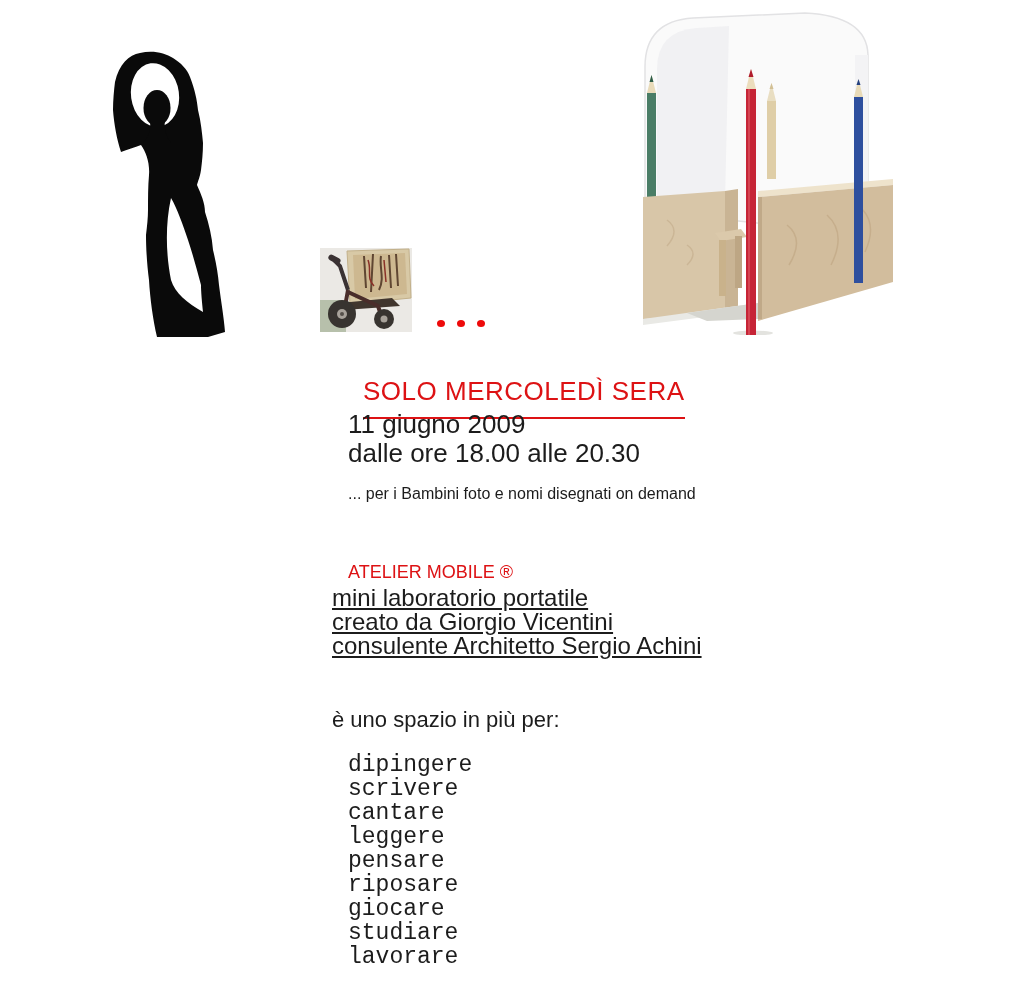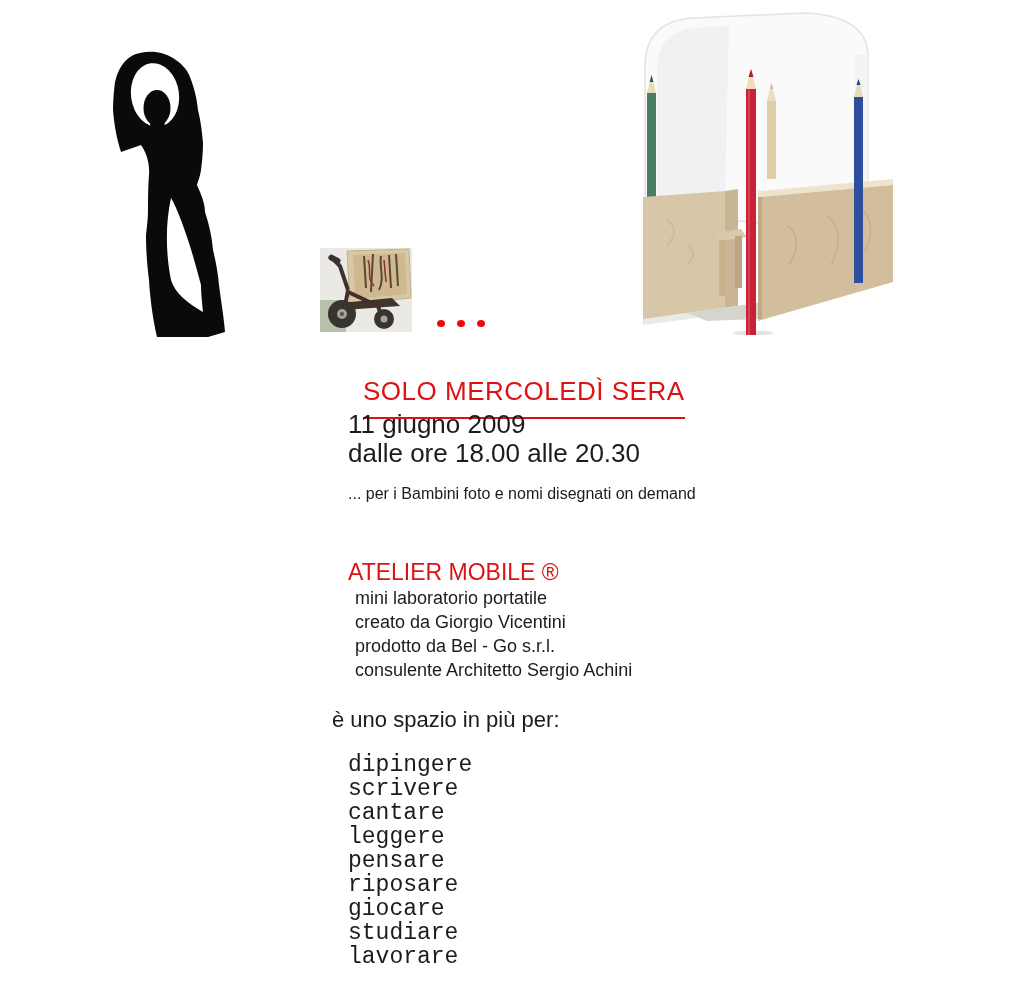--- a/index.html
+++ b/index.html
@@ -21,22 +21,22 @@
   .abs{position:absolute;}
   .event-title{
     left:348px;top:378px;font-size:26px;line-height:26px;letter-spacing:.5px;
     color:var(--accent-red,#dd1214);
     border-bottom:2px solid var(--accent-red,#dd1214);
     padding-bottom:13px;white-space:nowrap;margin-left:15px;
   }
   .event-date{left:348px;top:410px;font-size:26px;line-height:29px;white-space:nowrap;}
   .event-time{left:348px;top:439px;font-size:26px;line-height:29px;white-space:nowrap;}
   .event-note{left:348px;top:482px;font-size:16px;line-height:24px;white-space:nowrap;}
-  .product-name{left:348px;top:560px;font-size:23px;line-height:24px;color:var(--accent-red,#dd1214);white-space:nowrap;}
-  .product-details{left:355px;top:586px;font-size:18px;line-height:24px;}
+  .product-name{left:348px;top:560px;font-size:18px;line-height:24px;color:var(--accent-red,#dd1214);white-space:nowrap;}
+  .product-details{left:332px;top:586px;font-size:24px;line-height:24px;text-decoration:underline;}
   .product-intro{left:332px;top:708px;font-size:22px;line-height:24px;white-space:nowrap;}
   .activities{left:348px;top:753px;font-size:23px;line-height:24px;font-family:Liberation Mono, monospace;}
   .dots{left:437px;top:320px;display:flex;gap:12px;}
   .dot{width:8px;height:7px;border-radius:50%;background:var(--dots-red,#ee0a0a);}
   .fig-dancer{left:113px;top:50px;width:116px;height:288px;}
   .fig-tricycle{left:320px;top:248px;width:92px;height:84px;}
   .fig-atelier{left:627px;top:5px;width:268px;height:330px;}
   svg{display:block;}
   .wood-fill{fill:var(--wood,#d8c6a8);}
   .pg{fill:var(--pencil-green,#4a7d66);}
@@ -163,21 +163,20 @@
 
 <div class="abs event-title">SOLO MERCOLEDÌ SERA</div>
 <div class="abs event-date">11 giugno 2009</div>
 <div class="abs event-time">dalle ore 18.00 alle 20.30</div>
 <div class="abs event-note">... per i Bambini foto e nomi disegnati on demand</div>
 
 <div class="abs product-name">ATELIER MOBILE ®</div>
 <div class="abs product-details">
   <div>mini laboratorio portatile</div>
   <div>creato da Giorgio Vicentini</div>
-  <div>prodotto da Bel - Go s.r.l.</div>
   <div>consulente Architetto Sergio Achini</div>
 </div>
 <div class="abs product-intro">è uno spazio in più per:</div>
 <div class="abs activities">
   <div>dipingere</div>
   <div>scrivere</div>
   <div>cantare</div>
   <div>leggere</div>
   <div>pensare</div>
   <div>riposare</div>

